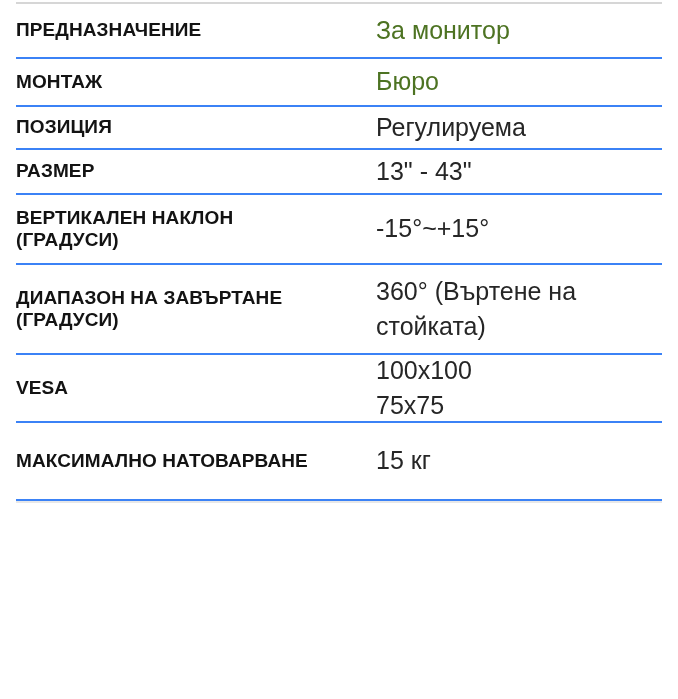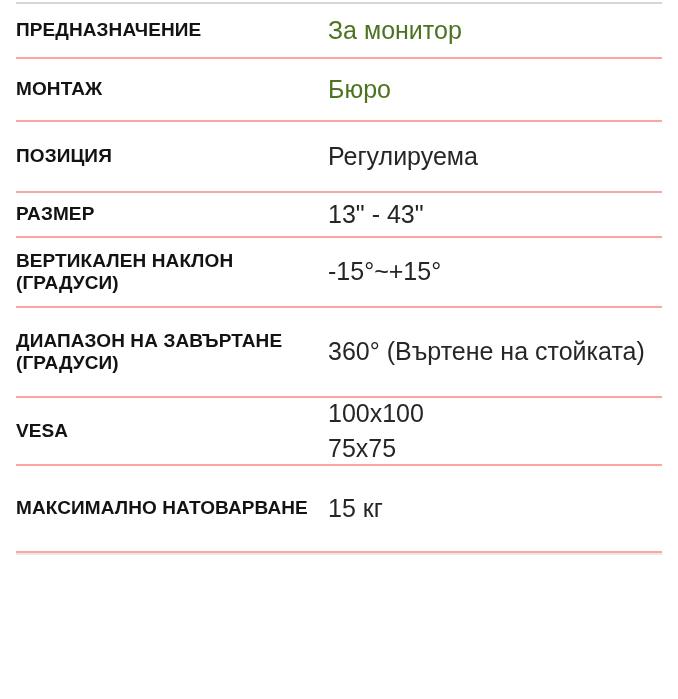--- a/index.html
+++ b/index.html
@@ -31,21 +31,22 @@
     height: 2px;
     background: #d6d6d6;
     margin: 2px 0 0 0;
     width: 646px;
   }
 
   .spec-row {
     display: flex;
     align-items: center;
     width: 646px;
-    border-bottom: 2px solid #fca5a5;
+    border-bottom: 2px solid #3b82f6;
+    gap: 48px;
   }
   .spec-row:last-of-type { border-bottom: none; }
 
   .spec-label {
     flex: 0 0 312px;
     max-width: 312px;
     font-weight: bold;
     font-size: 19px;
     line-height: 1.18;
     letter-spacing: 0.1px;
@@ -60,27 +61,27 @@
     line-height: 1.42;
     color: #262626;
     font-weight: normal;
   }
   .spec-value.accent { color: #4d7322; }
 
   .spec-value .vline { display: block; }
 
   
   .r-h55  { height: 55px; }
-  .r-h60  { height: 63px; }
-  .r-h61  { height: 71px; align-items: center; }
+  .r-h60  { height: 48px; }
+  .r-h61  { height: 43px; align-items: center; }
   .r-h62  { height: 45px; }
   .r-h85  { height: 70px; }
   .r-h90  { height: 90px; }
   .r-h93  { height: 68px; }
-  .r-h87  { height: 87px; }
+  .r-h87  { height: 78px; }
 
   .bottom-rule {
     height: 2px;
     background: #e8e8e8;
     width: 646px;
   }
 </style>
 </head>
 <body>
 

